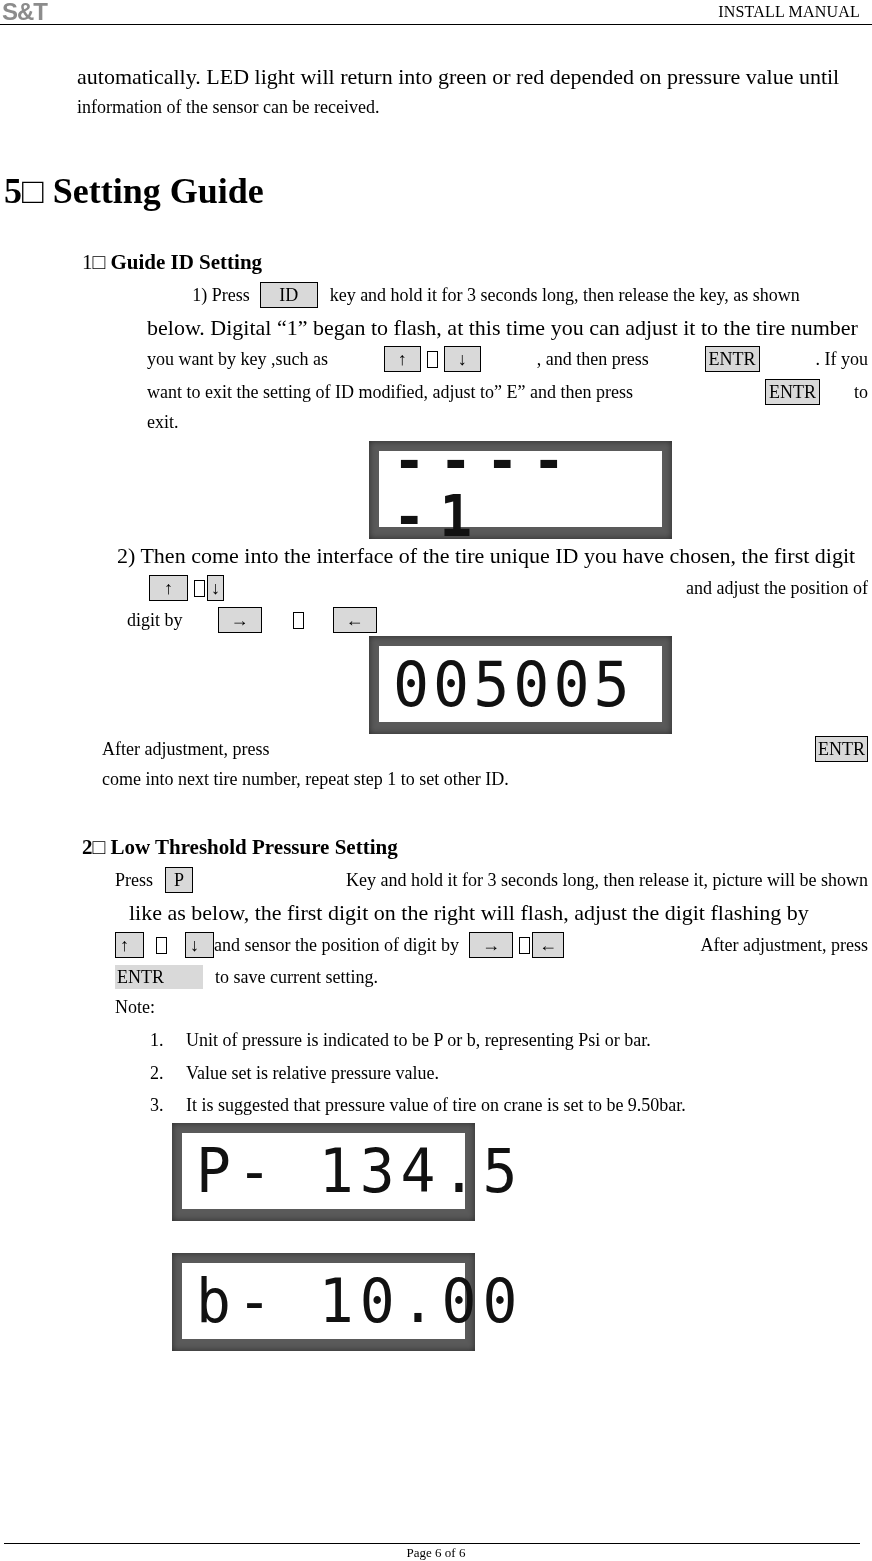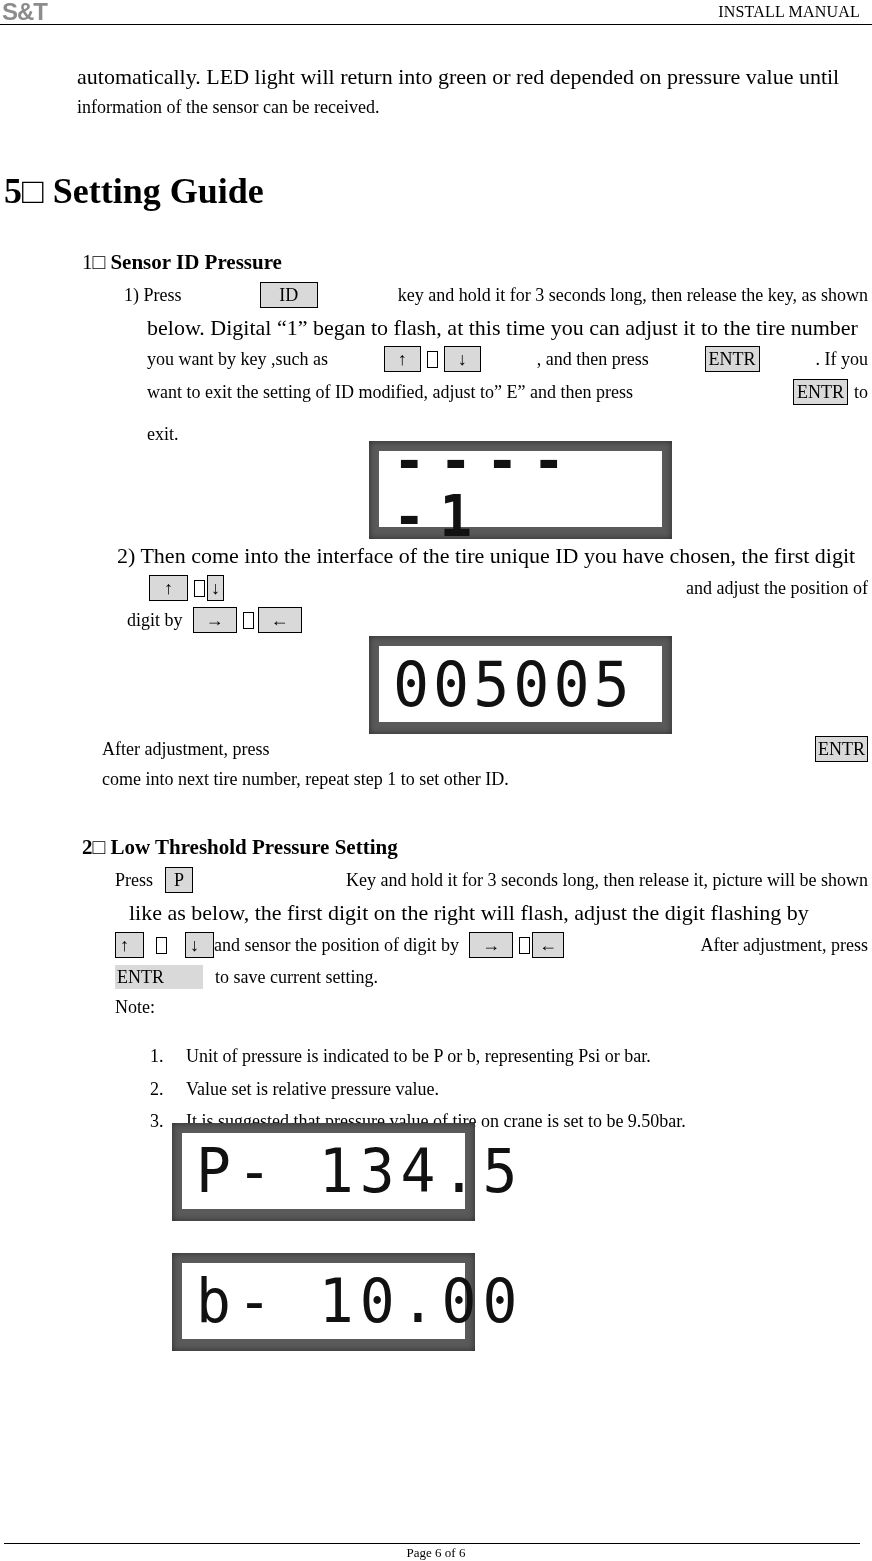--- a/index.html
+++ b/index.html
@@ -20,21 +20,21 @@
   .key.noborder { border:none; padding:0 2px; min-width:84px; text-align:left; }
   .sep { display:inline-block; width:9px; height:15px; border:1px solid #000; vertical-align:middle; margin:0 6px; }
   .lcd { position:absolute; background:#5a5a5a; box-shadow:inset 0 0 6px #2a2a2a; }
   .lcd-inner { position:absolute; left:10px; top:10px; right:10px; bottom:12px; background:#fff;
                display:flex; align-items:center; justify-content:space-between; padding:0 14px;
                box-sizing:border-box; }
   .lcd-text { font-family:"DejaVu Sans Mono","Liberation Mono",monospace; font-size:54px; font-weight:bold;
               color:#111; letter-spacing:10px; line-height:1; transform:scaleY(1.05); }
   .foot-rule { left:4px; top:1543px; width:856px; height:1px; background:#000; }
   .foot { left:0; width:872px; top:1545px; text-align:center; font-size:13px; }
-  .note-item { position:absolute; font-size:18px; white-space:nowrap;margin-top:16px; }
+  .note-item { position:absolute; font-size:18px; white-space:nowrap; }
   .note-num { display:inline-block; width:36px; }
 </style>
 </head>
 <body>
 
 <div class="abs logo">S&amp;T</div>
 <div class="abs hdr-title">INSTALL MANUAL</div>
 <div class="abs hdr-rule"></div>
 
 <div class="jline" style="left:77px; top:64px; width:791px;">
@@ -42,63 +42,63 @@
 </div>
 <div class="line" style="left:77px; top:97px;">information of the sensor can be received.</div>
 
 <div class="line h1" style="left:4px; top:170px;">
   <span>5</span><span style="font-weight:normal;">□</span>
   <span>Setting Guide</span>
 </div>
 
 <div class="line h2" style="left:82px; top:250px;">
   <span style="font-weight:normal;">1</span><span style="font-weight:normal;">□</span>
-  <span>Sensor ID Pressure</span>
+  <span>Guide ID Setting</span>
 </div>
 
-<div class="line" style="left:124px; top:282px; width:744px; display:flex; justify-content:space-between; align-items:center;">
+<div class="line" style="left:124px; top:282px; width:744px; display:flex; justify-content:center; align-items:center;">
   <span>1) Press</span>
   <span class="key wide" style="margin-left:10px; padding:0 14px;">ID</span>
   <span style="margin-left:12px;">key and hold it for 3 seconds long, then release the key, as shown</span>
 </div>
 <div class="jline" style="left:147px; top:315px; width:721px;">
   <span>below. Digital “1” began to flash, at this time you can adjust it to the tire number</span>
 </div>
 <div class="line" style="left:147px; top:346px; width:721px; display:flex; justify-content:space-between; align-items:center;">
   <span>you want by key ,such as</span>
   <span>
     <span class="key" style="padding:0 13px;">↑</span><span class="sep"></span><span class="key" style="padding:0 13px;">↓</span>
   </span>
   <span>, and then press</span>
   <span class="key" style="padding:0 3px;">ENTR</span>
   <span>.   If you</span>
 </div>
-<div class="line" style="left:147px; top:379px; width:721px; display:flex; justify-content:space-between; align-items:center;">
+<div class="line" style="left:147px; top:379px; width:721px; display:flex; justify-content:space-between; align-items:center;gap:28px;">
   <span>want to exit the setting of ID modified, adjust to” E” and then press</span>
   <span class="key" style="padding:0 3px; margin-left:auto; margin-right:6px;">ENTR</span>
   <span>to</span>
 </div>
-<div class="line" style="left:147px; top:412px;margin-top:12px;">exit.</div>
+<div class="line" style="left:147px; top:412px;">exit.</div>
 
 <div class="lcd" style="left:369px; top:441px; width:303px; height:98px;">
   <div class="lcd-inner" style="justify-content:flex-end;">
     <span class="lcd-text" style="letter-spacing:14px;">-----1</span>
   </div>
 </div>
 
 <div class="jline" style="left:117px; top:543px; width:751px;">
   <span>2) Then come into the interface of the tire unique ID you have chosen, the first digit</span>
 </div>
 <div class="line" style="left:127px; top:575px; width:741px; display:flex; align-items:center;">
   <span class="key" style="margin-left:22px; padding:0 14px;">↑</span>
   <span class="sep"></span>
   <span class="key" style="padding:0 3px; margin-left:-4px;">↓</span>
   <span style="margin-left:auto;">and adjust the position of</span>
 </div>
-<div class="line" style="left:127px; top:607px; display:flex; align-items:center;">
+<div class="line" style="left:127px; top:607px; display:flex; align-items:center;gap:25px;">
   <span>digit by</span>
   <span class="key" style="margin-left:10px; padding:0 12px;">→</span>
   <span class="sep"></span>
   <span class="key" style="padding:0 12px; margin-left:-2px;">←</span>
 </div>
 
 <div class="lcd" style="left:369px; top:636px; width:303px; height:98px;">
   <div class="lcd-inner">
     <span class="lcd-text" style="letter-spacing:4px; font-size:60px; font-weight:normal;">005005</span>
   </div>

